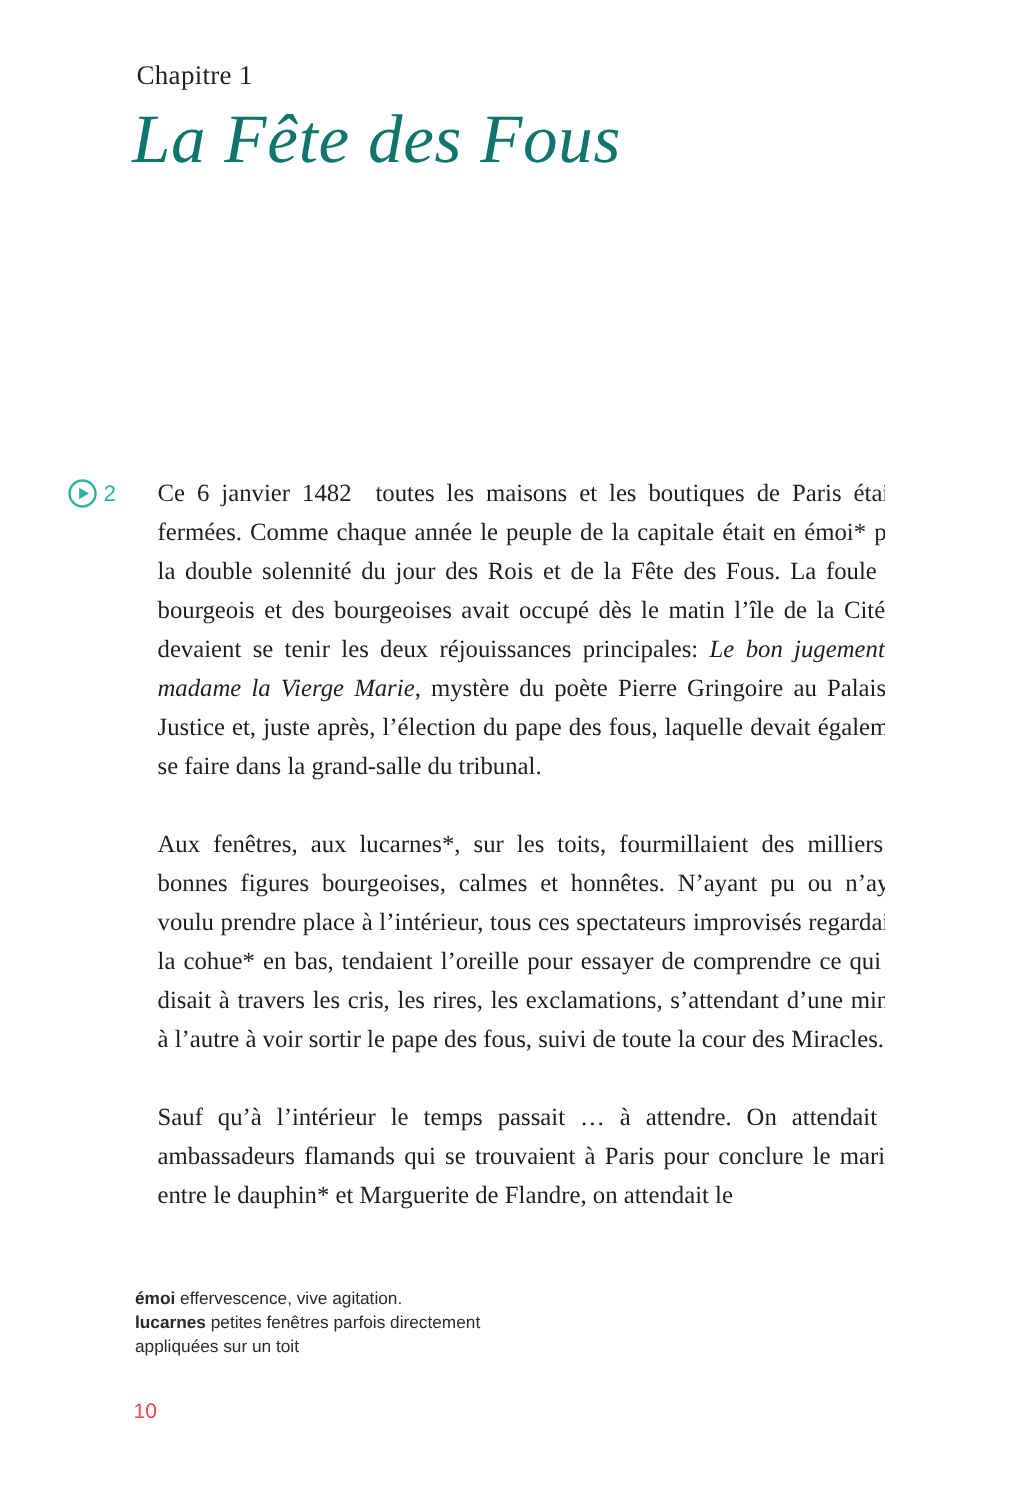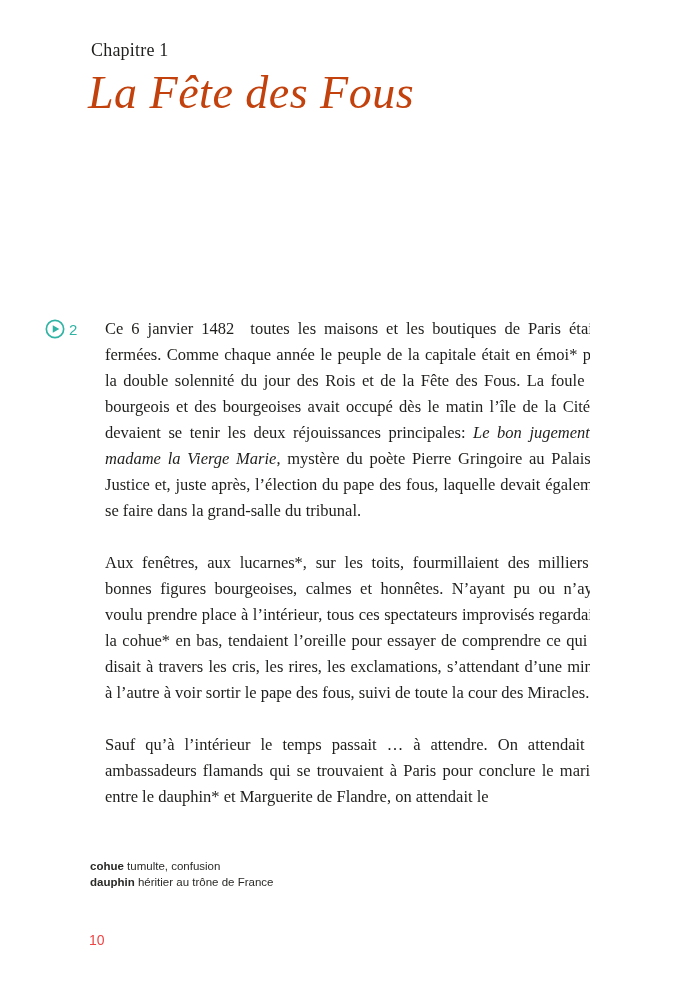--- a/index.html
+++ b/index.html
@@ -25,21 +25,21 @@
     letter-spacing: 0.2px;
   }
   .page-title {
     position: absolute;
     left: 88px;
     top: 66px;
     margin: 0;
     font-size: 46px;
     font-style: italic;
     font-weight: 500;
-    color: #c2410c;
+    color: #0f766e;
     letter-spacing: 0.5px;
     white-space: nowrap;
   }
   .audio-marker {
     position: absolute;
     left: 45px;
     top: 319px;
     display: flex;
     align-items: center;
     gap: 4px;
@@ -118,21 +118,21 @@
     <span class="track-number">2</span>
   </div>
 
   <div class="text-block" id="text-block">
       <p><span>Ce 6 janvier 1482&nbsp; toutes les maisons et les boutiques de Paris étaient fermées. Comme chaque année le peuple de la capitale était en émoi* pour la double solennité du jour des Rois et de la Fête des Fous. La foule des bourgeois et des bourgeoises avait occupé dès le matin l’île de la Cité où devaient se tenir les deux réjouissances principales: </span><span class="italic">Le bon jugement de madame la Vierge Marie</span><span>, mystère du poète Pierre Gringoire au Palais de Justice et, juste après, l’élection du pape des fous, laquelle devait également se faire dans la grand-salle du tribunal.</span></p>
       <p><span>Aux fenêtres, aux lucarnes*, sur les toits, fourmillaient des milliers de bonnes figures bourgeoises, calmes et honnêtes. N’ayant pu ou n’ayant voulu prendre place à l’intérieur, tous ces spectateurs improvisés regardaient la cohue* en bas, tendaient l’oreille pour essayer de comprendre ce qui s’y disait à travers les cris, les rires, les exclamations, s’attendant d’une minute à l’autre à voir sortir le pape des fous, suivi de toute la cour des Miracles.</span></p>
       <p><span>Sauf qu’à l’intérieur le temps passait … à attendre. On attendait les ambassadeurs flamands qui se trouvaient à Paris pour conclure le mariage entre le dauphin* et Marguerite de Flandre, on attendait le</span></p>
     </div>
 
   <div class="glossary">
-    <div class="glossary-column" id="glossary-right">
-        <div class="glossary-entry"><span class="term">cohue</span><span> tumulte, confusion</span></div>
-        <div class="glossary-entry"><span class="term">dauphin</span><span> héritier au trône de France</span></div>
+    <div class="glossary-column" id="glossary-left">
+        <div class="glossary-entry"><span class="term">émoi</span><span> effervescence, vive agitation.</span></div>
+        <div class="glossary-entry"><span class="term">lucarnes</span><span> petites fenêtres parfois directement appliquées sur un toit</span></div>
       </div>
   </div>
 
   <div class="page-number">10</div>
 
 </div>
 
 </body></html>

